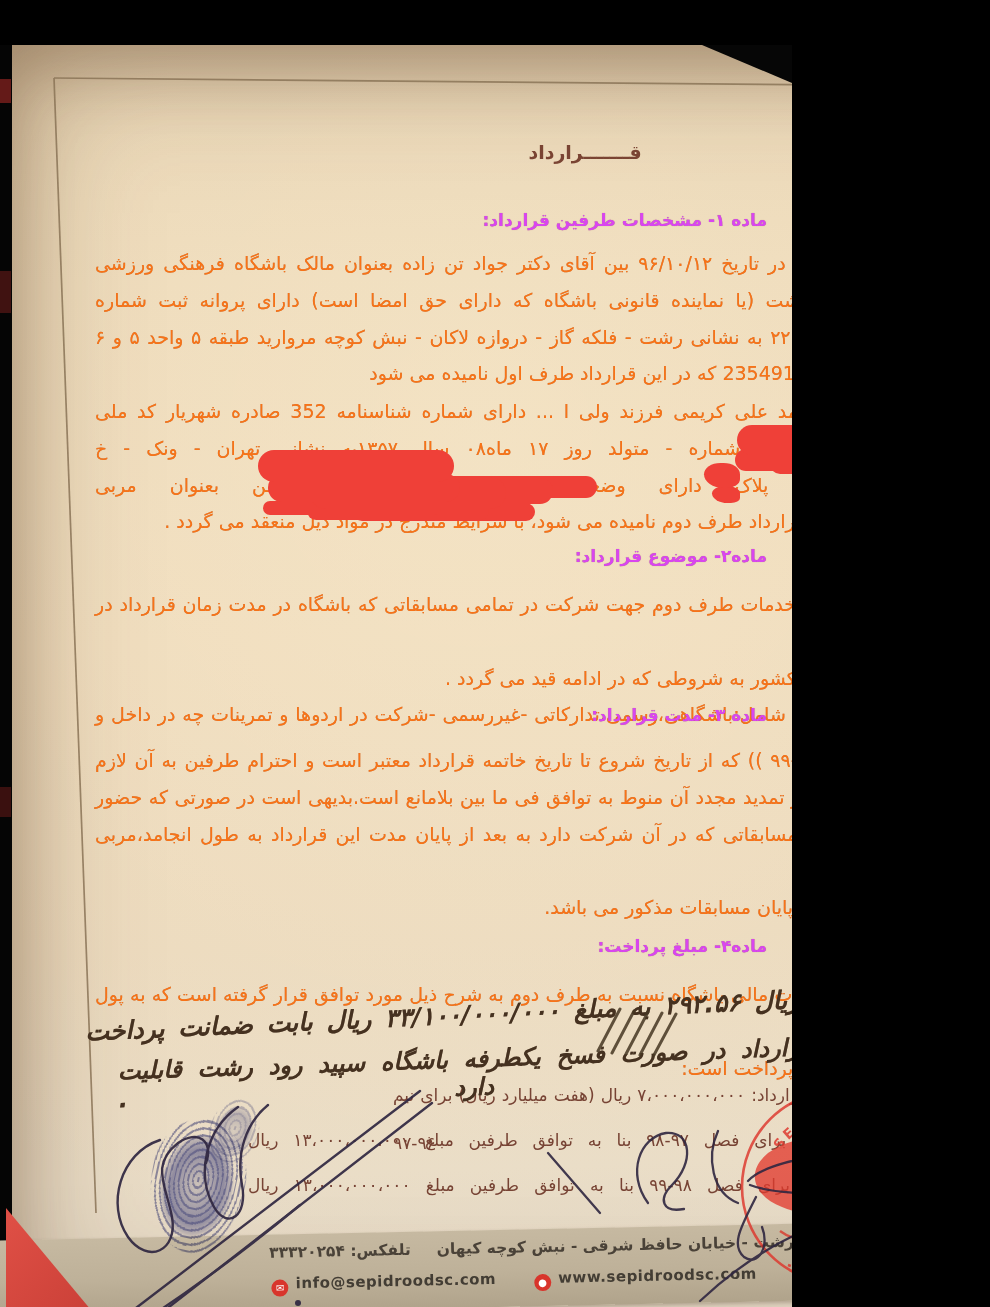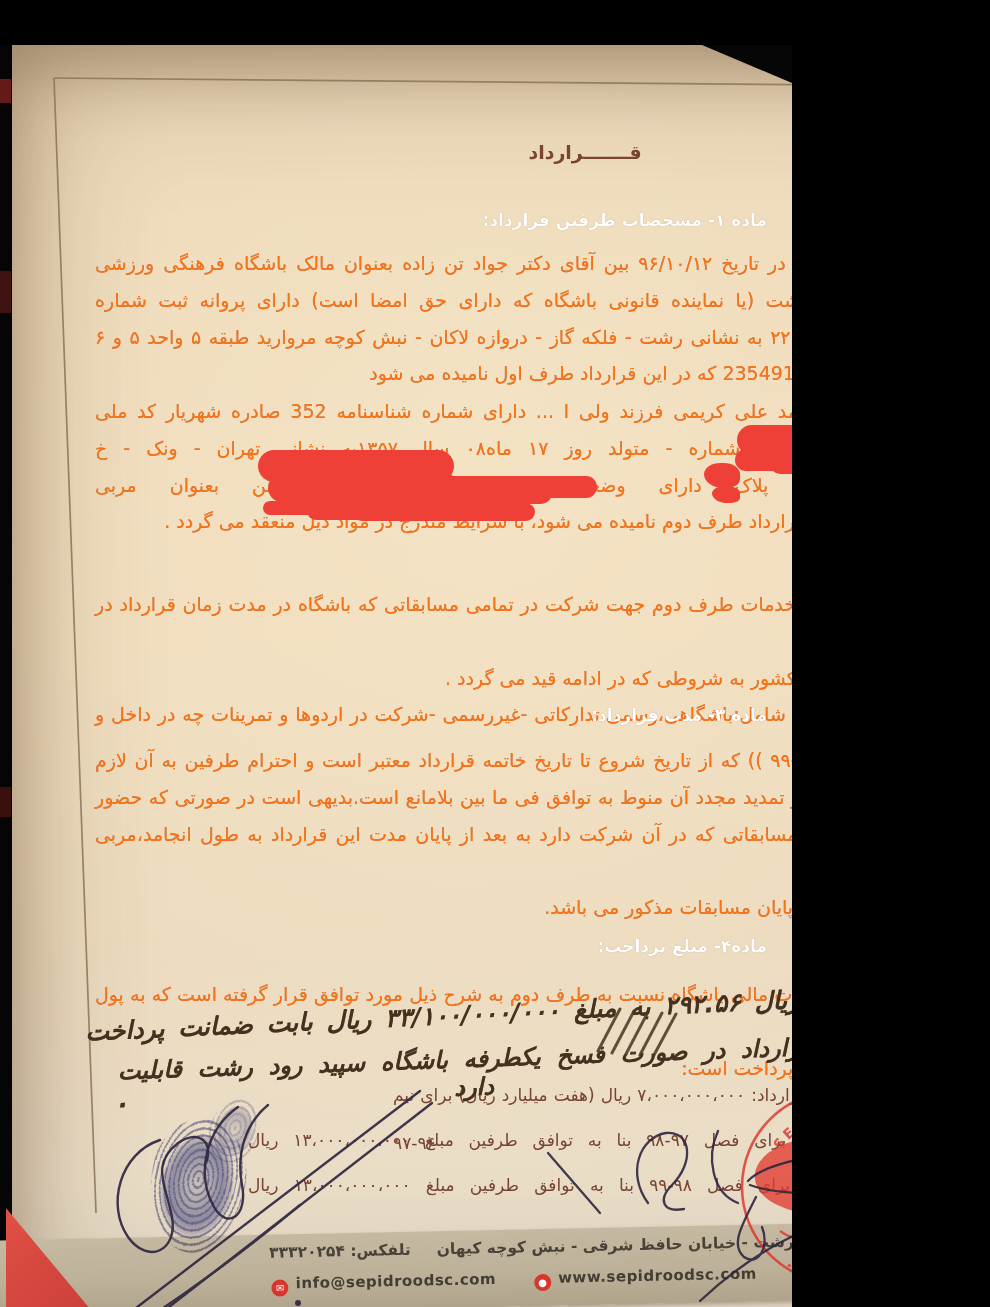--- a/index.html
+++ b/index.html
@@ -11,21 +11,21 @@
       radial-gradient(130% 95% at 48% 30%, rgba(255,244,214,.35), rgba(0,0,0,0) 70%),
       linear-gradient(178deg,#e6d2b2 0%,#ecd8b8 18%,#eedabb 45%,#ebd9bd 68%,#e9dcc6 85%,#e0d5c3 97%);
     box-shadow:inset 0 0 140px rgba(92,60,28,.38), inset 0 26px 60px rgba(70,40,20,.25);}
   #edge-smudges span{position:absolute;left:0;width:11px;background:#7c1f1d;opacity:.8;}
   
   .fa{direction:rtl;unicode-bidi:plaintext;color:#74402f;}
   .block{position:absolute;left:95px;width:790px;z-index:2;}
   .pline{font-size:19px;line-height:36.8px;text-align:justify;text-align-last:justify;
          color:#f97316;text-shadow:0 0 .6px rgba(119,67,52,.55);}
   .pline.last{text-align-last:right;}
-  .heading{font-weight:bold;font-size:17px;line-height:37px;color:#ffffff;margin-right:118px;
+  .heading{font-weight:bold;font-size:17px;line-height:37px;color:#d946ef;margin-right:118px;
            text-align:right;text-shadow:0 0 .7px rgba(109,54,38,.6);}
   #t-title{position:absolute;left:470px;top:96px;width:230px;text-align:center;z-index:2;
            font-weight:bold;font-size:19px;letter-spacing:1px;color:#7a4433;}
   .item{position:absolute;z-index:2;font-size:17px;line-height:48px;direction:rtl;
         text-align:justify;text-align-last:justify;color:#774334;}
   
   .hand{position:absolute;z-index:2;direction:rtl;font-style:italic;font-weight:bold;
         color:#453120;letter-spacing:.5px;text-align:justify;text-align-last:justify;
         text-shadow:0 0 .5px rgba(60,40,20,.5);}
   #hand1{left:85px;top:952px;width:905px;font-size:25px;transform:rotate(-2.6deg);}
@@ -120,20 +120,23 @@
     <div class="fa pline last">تلفن 2354914059 که در این قرارداد طرف اول نامیده می شود</div>
   </div>
 
   <div class="block" style="top:348px">
     <div class="fa pline">و آقای محمد علی کریمی فرزند ولی ا ... دارای شماره شناسنامه 352 صادره شهریار کد ملی</div>
     <div class="fa pline">دارای پاسپورت شماره - متولد روز ۱۷ ماه۰۸ سال ۱۳۵۷به نشانی تهران - ونک - خ</div>
     <div class="fa pline">آفتاب - پلاک      دارای وضعیت نظام وظیفه معافیت تلفن           بعنوان مربی</div>
     <div class="fa pline last">که در این قرارداد طرف دوم نامیده می شود، با شرایط مندرج در مواد ذیل منعقد می گردد .</div>
   </div>
 
+  <div class="block" style="top:493px">
+    <div class="fa heading">ماده۲- موضوع قرارداد:</div>
+  </div>
 
   <div class="block" style="top:541px">
     <div class="fa pline">استفاده از خدمات طرف دوم جهت شرکت در تمامی مسابقاتی که باشگاه در مدت زمان قرارداد در آن</div>
     <div class="fa pline last">در خارج از کشور به شروطی که در ادامه قید می گردد .</div>
     <div class="fa pline">شرکت دارد شامل:باشگاهی،رسمی،تدارکاتی -غیررسمی -شرکت در اردوها و تمرینات چه در داخل و چه</div>
   </div>
 
   <div class="block" style="top:652px">
     <div class="fa heading">ماده ۳- مدت قرارداد:</div>
   </div>

